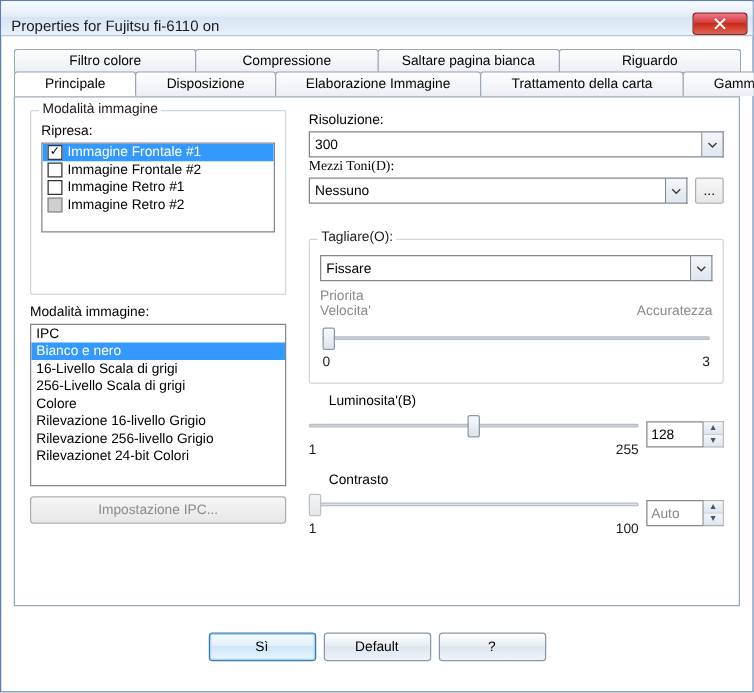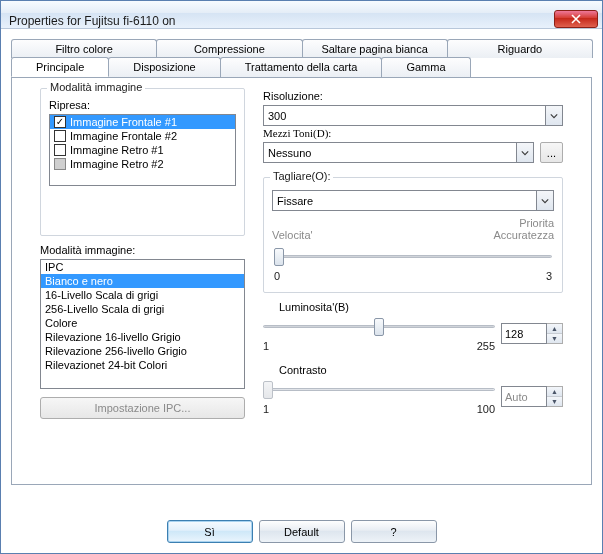--- a/index.html
+++ b/index.html
@@ -8,21 +8,21 @@
   .titlebar { height: 28px; background: linear-gradient(#f7fbff,#e4edf7 45%,#d6e4f4 46%,#e8f1fb); display: flex; align-items: flex-end; padding: 0 4px 0 8px; border-bottom: 1px solid #b8c7da; }
   .titlebar .title { flex: 1; color: #1b1b1b; font-size: 12px; }
   .close-btn { width: 44px; height: 18px; background: linear-gradient(#e79,#d43b2f 45%,#c5281b 46%,#e0614f); border: 1px solid #8b2017; border-radius: 3px; color: #fff; display:flex; align-items:center; justify-content:center; font-size:11px; font-weight:bold; }
   .dlg-body { position:absolute; left:10px; right:10px; top:38px; bottom:48px; }
   .tabrow { display:flex; }
   .tabrow.top .tab { flex:1; }
   .tab { border:1px solid #9aa7b8; border-bottom:none; background:linear-gradient(#fdfdfe,#ebeff4); padding:3px 8px; text-align:center; border-radius:3px 3px 0 0; margin-right:-1px; cursor:default; white-space:nowrap; }
   .tab.active { background:#fff; position:relative; z-index:2; border-bottom:1px solid #fff; }
   .tabrow.bot { margin-top:-1px; }
   .tabrow.bot .tab { padding:3px 24px;}
-  .tab-panel { border:1px solid #9aa7b8; background:#fff; padding:10px 28px 16px; height:408px; position:relative; }
+  .tab-panel { border:1px solid #9aa7b8; background:#fff; padding:10px 12px 16px; height:408px; position:relative; }
   .cols { display:flex; gap:18px; height:100%; }
   .left { width:205px; }
   .right { flex:1; }
   .group { border:1px solid #d0d6de; border-radius:2px; padding:8px 8px 10px; margin-bottom:8px; position:relative;}
   .group > .legend { position:absolute; top:-8px; left:6px; background:#fff; padding:0 3px; color:#1b1b1b;}
   .lbl { margin:2px 0 3px; }
   .listbox { border:1px solid #828790; background:#fff; height:68px; overflow:auto;}
   .listbox2 { border:1px solid #828790; background:#fff; height:130px; overflow:auto; margin-bottom:8px;}
   .li { padding:1px 4px; display:flex; align-items:center; gap:4px;}
   .li.sel { background:#3399ff; color:#fff; }
@@ -39,21 +39,21 @@
   .track { position:relative; height:24px; }
   .track .line { position:absolute; left:0; right:0; top:10px; height:3px; background:#d0d4da; border:1px solid #b7bdc6; border-radius:2px;}
   .thumb { position:absolute; top:3px; width:10px; height:18px; background:linear-gradient(#f8fafc,#dbe3ec); border:1px solid #8a97a8; border-radius:2px;}
   .ticklabels { display:flex; justify-content:space-between; font-size:11px; color:#1b1b1b; margin-top:1px;}
   .prio-lbls { display:flex; justify-content:space-between; color:#8a8a8a;gap:24px;}
   .numbox { width:46px; height:21px; border:1px solid #828790; padding:1px 3px; background:#fff; display:flex; align-items:center;}
   .spin { width:16px; height:21px; border:1px solid #adadad; border-left:none; display:flex; flex-direction:column;}
   .spin div{ flex:1; background:linear-gradient(#f3f6fa,#dfe6ef); display:flex; align-items:center; justify-content:center; font-size:7px; color:#4a5568;}
   .spin div:first-child{ border-bottom:1px solid #c7ccd3;}
   .section-head { margin:6px 16px 2px; }
-  .footer { position:absolute; left:0; right:0; bottom:10px; display:flex; justify-content:center; gap:6px;}
+  .footer { position:absolute; left:0; right:0; bottom:24px; display:flex; justify-content:center; gap:6px;}
   .btn { width:86px; height:23px; border:1px solid #8a97a8; border-radius:3px; background:linear-gradient(#fefefe,#e8edf3 45%,#dde5ee 46%,#eef3f8);}
   .btn.primary { border:1px solid #3c7fb1; box-shadow:0 0 0 1px #a9d3f0 inset; background:linear-gradient(#f6fbff,#e2f0fb 45%,#cde7f8 46%,#eaf5fd);}
   svg.chev { width:8px; height:8px; }
 </style>
 </head>
 <body>
 
 <div class="window">
   <div class="titlebar">
     <div class="title">Properties for Fujitsu fi-6110 on</div>
@@ -67,20 +67,21 @@
   <div class="dlg-body">
     <div class="tabrow top">
       <div class="tab">Filtro colore</div>
       <div class="tab">Compressione</div>
       <div class="tab">Saltare pagina bianca</div>
       <div class="tab">Riguardo</div>
     </div>
     <div class="tabrow bot">
       <div class="tab active">Principale</div>
       <div class="tab">Disposizione</div>
+      <div class="tab">Elaborazione Immagine</div>
       <div class="tab">Trattamento della carta</div>
       <div class="tab">Gamma</div>
     </div>
 
     <div class="tab-panel">
       <div class="cols">
 
         <div class="left">
           <div class="group" style="height:148px;">
             <div class="legend">Modalità immagine</div>
@@ -153,21 +154,21 @@
               <div class="box">Nessuno</div>
               <div class="arrow">
                   <svg class="chev" viewBox="0 0 10 10">
                     <path d="M1 3 L5 7 L9 3" fill="none" stroke="#3a3a3a" stroke-width="1.4"></path>
                   </svg>
                 </div>
             </div>
             <button class="dots-btn">...</button>
           </div>
 
-          <div class="group" style="margin-top:14px; padding-top:12px;text-align:right;">
+          <div class="group" style="margin-top:28px; padding-top:12px;">
             <div class="legend">Tagliare(O):</div>
             <div class="combo">
               <div class="box">Fissare</div>
               <div class="arrow">
                   <svg class="chev" viewBox="0 0 10 10">
                     <path d="M1 3 L5 7 L9 3" fill="none" stroke="#3a3a3a" stroke-width="1.4"></path>
                   </svg>
                 </div>
             </div>
             <div class="grey" style="margin-top:6px;">Priorita</div>

